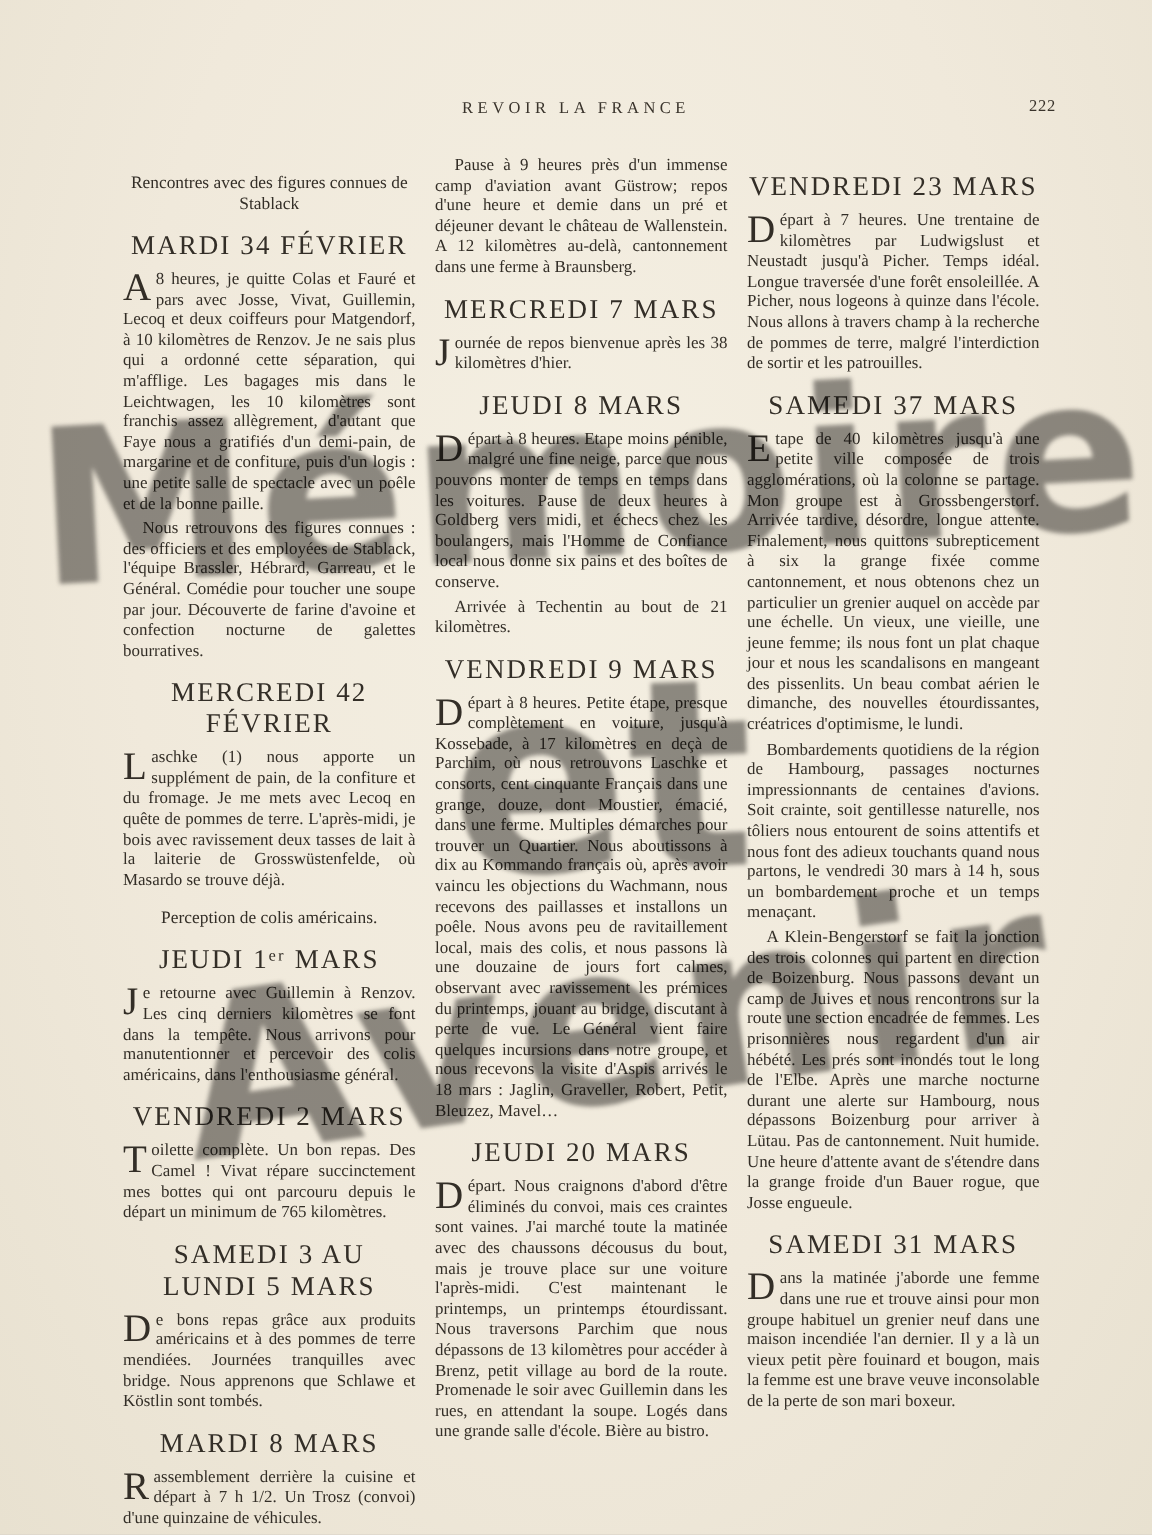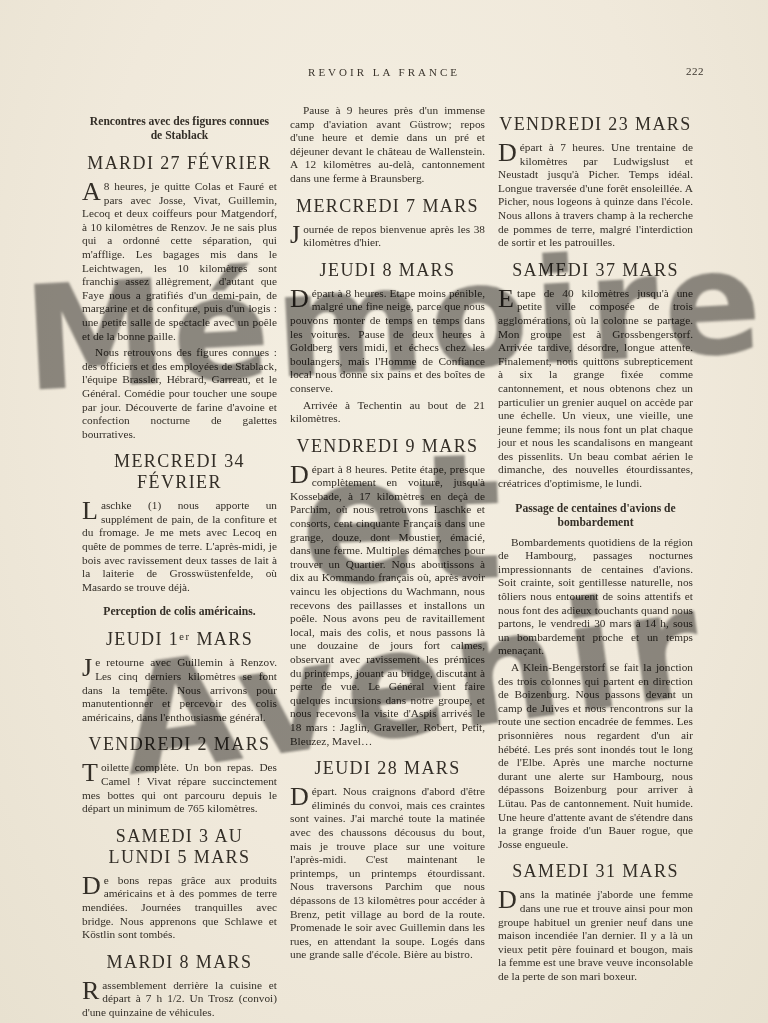--- a/index.html
+++ b/index.html
@@ -42,21 +42,21 @@
   }
   .dateheading{
     margin:10px 0 6px 0;
     font-weight:normal;
     text-align:center;
     font-size:18px;letter-spacing:1.4px;
   }
   .subheading{
     margin:11px 4px 6px 4px;
     text-align:center;
-    font-weight:bold;
+    font-weight:normal;
     font-size:11.6px;line-height:14px;
   }
   .footnote{margin-top:12px;}
   .fnrule{
     width:74px;border-top:1px solid #544c40;
     margin:0 0 5px 0;
   }
   .fntext{
     font-size:9.2px;line-height:11.4px;text-align:justify;
     color:#3a342c;
@@ -83,24 +83,24 @@
 <body>
 
 <div id="page">
 
   <div class="runhead">REVOIR LA FRANCE</div>
   <div class="pagenum">222</div>
 
   <div class="content">
     <div class="col">
         <h3 class="subheading">Rencontres avec des figures connues de Stablack</h3>
-        <h4 class="dateheading">MARDI 27 FÉVRIER</h4>
+        <h4 class="dateheading">MARDI 34 FÉVRIER</h4>
         <p class="para"><span class="dropcap">A</span> 8 heures, je quitte Colas et Fauré et pars avec Josse, Vivat, Guillemin, Lecoq et deux coiffeurs pour Matgendorf, à 10 kilomètres de Renzov. Je ne sais plus qui a ordonné cette séparation, qui m'afflige. Les bagages mis dans le Leichtwagen, les 10 kilomètres sont franchis assez allègrement, d'autant que Faye nous a gratifiés d'un demi-pain, de margarine et de confiture, puis d'un logis : une petite salle de spectacle avec un poêle et de la bonne paille.</p>
         <p class="para indent">Nous retrouvons des figures connues : des officiers et des employées de Stablack, l'équipe Brassler, Hébrard, Garreau, et le Général. Comédie pour toucher une soupe par jour. Découverte de farine d'avoine et confection nocturne de galettes bourratives.</p>
-        <h4 class="dateheading">MERCREDI 34 FÉVRIER</h4>
+        <h4 class="dateheading">MERCREDI 42 FÉVRIER</h4>
         <p class="para"><span class="dropcap">L</span>aschke (1) nous apporte un supplément de pain, de la confiture et du fromage. Je me mets avec Lecoq en quête de pommes de terre. L'après-midi, je bois avec ravissement deux tasses de lait à la laiterie de Grosswüstenfelde, où Masardo se trouve déjà.</p>
         <h3 class="subheading">Perception de colis américains.</h3>
         <h4 class="dateheading">JEUDI 1ᵉʳ MARS</h4>
         <p class="para"><span class="dropcap">J</span>e retourne avec Guillemin à Renzov. Les cinq derniers kilomètres se font dans la tempête. Nous arrivons pour manutentionner et percevoir des colis américains, dans l'enthousiasme général.</p>
         <h4 class="dateheading">VENDREDI 2 MARS</h4>
         <p class="para"><span class="dropcap">T</span>oilette complète. Un bon repas. Des Camel ! Vivat répare succinctement mes bottes qui ont parcouru depuis le départ un minimum de 765 kilomètres.</p>
         <h4 class="dateheading">SAMEDI 3 AU LUNDI 5 MARS</h4>
         <p class="para"><span class="dropcap">D</span>e bons repas grâce aux produits américains et à des pommes de terre mendiées. Journées tranquilles avec bridge. Nous apprenons que Schlawe et Köstlin sont tombés.</p>
         <h4 class="dateheading">MARDI 8 MARS</h4>
         <p class="para"><span class="dropcap">R</span>assemblement derrière la cuisine et départ à 7 h 1/2. Un Trosz (convoi) d'une quinzaine de véhicules.</p>
@@ -111,29 +111,28 @@
       </div>
     <div class="col">
         <p class="para indent">Pause à 9 heures près d'un immense camp d'aviation avant Güstrow; repos d'une heure et demie dans un pré et déjeuner devant le château de Wallenstein. A 12 kilomètres au-delà, cantonnement dans une ferme à Braunsberg.</p>
         <h4 class="dateheading">MERCREDI 7 MARS</h4>
         <p class="para"><span class="dropcap">J</span>ournée de repos bienvenue après les 38 kilomètres d'hier.</p>
         <h4 class="dateheading">JEUDI 8 MARS</h4>
         <p class="para"><span class="dropcap">D</span>épart à 8 heures. Etape moins pénible, malgré une fine neige, parce que nous pouvons monter de temps en temps dans les voitures. Pause de deux heures à Goldberg vers midi, et échecs chez les boulangers, mais l'Homme de Confiance local nous donne six pains et des boîtes de conserve.</p>
         <p class="para indent">Arrivée à Techentin au bout de 21 kilomètres.</p>
         <h4 class="dateheading">VENDREDI 9 MARS</h4>
         <p class="para"><span class="dropcap">D</span>épart à 8 heures. Petite étape, presque complètement en voiture, jusqu'à Kossebade, à 17 kilomètres en deçà de Parchim, où nous retrouvons Laschke et consorts, cent cinquante Français dans une grange, douze, dont Moustier, émacié, dans une ferme. Multiples démarches pour trouver un Quartier. Nous aboutissons à dix au Kommando français où, après avoir vaincu les objections du Wachmann, nous recevons des paillasses et installons un poêle. Nous avons peu de ravitaillement local, mais des colis, et nous passons là une douzaine de jours fort calmes, observant avec ravissement les prémices du printemps, jouant au bridge, discutant à perte de vue. Le Général vient faire quelques incursions dans notre groupe, et nous recevons la visite d'Aspis arrivés le 18 mars : Jaglin, Graveller, Robert, Petit, Bleuzez, Mavel…</p>
-        <h4 class="dateheading">JEUDI 28 MARS</h4>
+        <h4 class="dateheading">JEUDI 20 MARS</h4>
         <p class="para"><span class="dropcap">D</span>épart. Nous craignons d'abord d'être éliminés du convoi, mais ces craintes sont vaines. J'ai marché toute la matinée avec des chaussons décousus du bout, mais je trouve place sur une voiture l'après-midi. C'est maintenant le printemps, un printemps étourdissant. Nous traversons Parchim que nous dépassons de 13 kilomètres pour accéder à Brenz, petit village au bord de la route. Promenade le soir avec Guillemin dans les rues, en attendant la soupe. Logés dans une grande salle d'école. Bière au bistro.</p>
       </div>
     <div class="col">
         <h4 class="dateheading">VENDREDI 23 MARS</h4>
         <p class="para"><span class="dropcap">D</span>épart à 7 heures. Une trentaine de kilomètres par Ludwigslust et Neustadt jusqu'à Picher. Temps idéal. Longue traversée d'une forêt ensoleillée. A Picher, nous logeons à quinze dans l'école. Nous allons à travers champ à la recherche de pommes de terre, malgré l'interdiction de sortir et les patrouilles.</p>
         <h4 class="dateheading">SAMEDI 37 MARS</h4>
         <p class="para"><span class="dropcap">E</span>tape de 40 kilomètres jusqu'à une petite ville composée de trois agglomérations, où la colonne se partage. Mon groupe est à Grossbengerstorf. Arrivée tardive, désordre, longue attente. Finalement, nous quittons subrepticement à six la grange fixée comme cantonnement, et nous obtenons chez un particulier un grenier auquel on accède par une échelle. Un vieux, une vieille, une jeune femme; ils nous font un plat chaque jour et nous les scandalisons en mangeant des pissenlits. Un beau combat aérien le dimanche, des nouvelles étourdissantes, créatrices d'optimisme, le lundi.</p>
-        <h3 class="subheading">Passage de centaines d'avions de bombardement</h3>
         <p class="para indent">Bombardements quotidiens de la région de Hambourg, passages nocturnes impressionnants de centaines d'avions. Soit crainte, soit gentillesse naturelle, nos tôliers nous entourent de soins attentifs et nous font des adieux touchants quand nous partons, le vendredi 30 mars à 14 h, sous un bombardement proche et un temps menaçant.</p>
         <p class="para indent">A Klein-Bengerstorf se fait la jonction des trois colonnes qui partent en direction de Boizenburg. Nous passons devant un camp de Juives et nous rencontrons sur la route une section encadrée de femmes. Les prisonnières nous regardent d'un air hébété. Les prés sont inondés tout le long de l'Elbe. Après une marche nocturne durant une alerte sur Hambourg, nous dépassons Boizenburg pour arriver à Lütau. Pas de cantonnement. Nuit humide. Une heure d'attente avant de s'étendre dans la grange froide d'un Bauer rogue, que Josse engueule.</p>
         <h4 class="dateheading">SAMEDI 31 MARS</h4>
         <p class="para"><span class="dropcap">D</span>ans la matinée j'aborde une femme dans une rue et trouve ainsi pour mon groupe habituel un grenier neuf dans une maison incendiée l'an dernier. Il y a là un vieux petit père fouinard et bougon, mais la femme est une brave veuve inconsolable de la perte de son mari boxeur.</p>
       </div>
   </div>
 
   <span class="wm wm1">Mémoire</span>
   <span class="wm wm2">et</span>
   <span class="wm wm3">Avenir</span>

